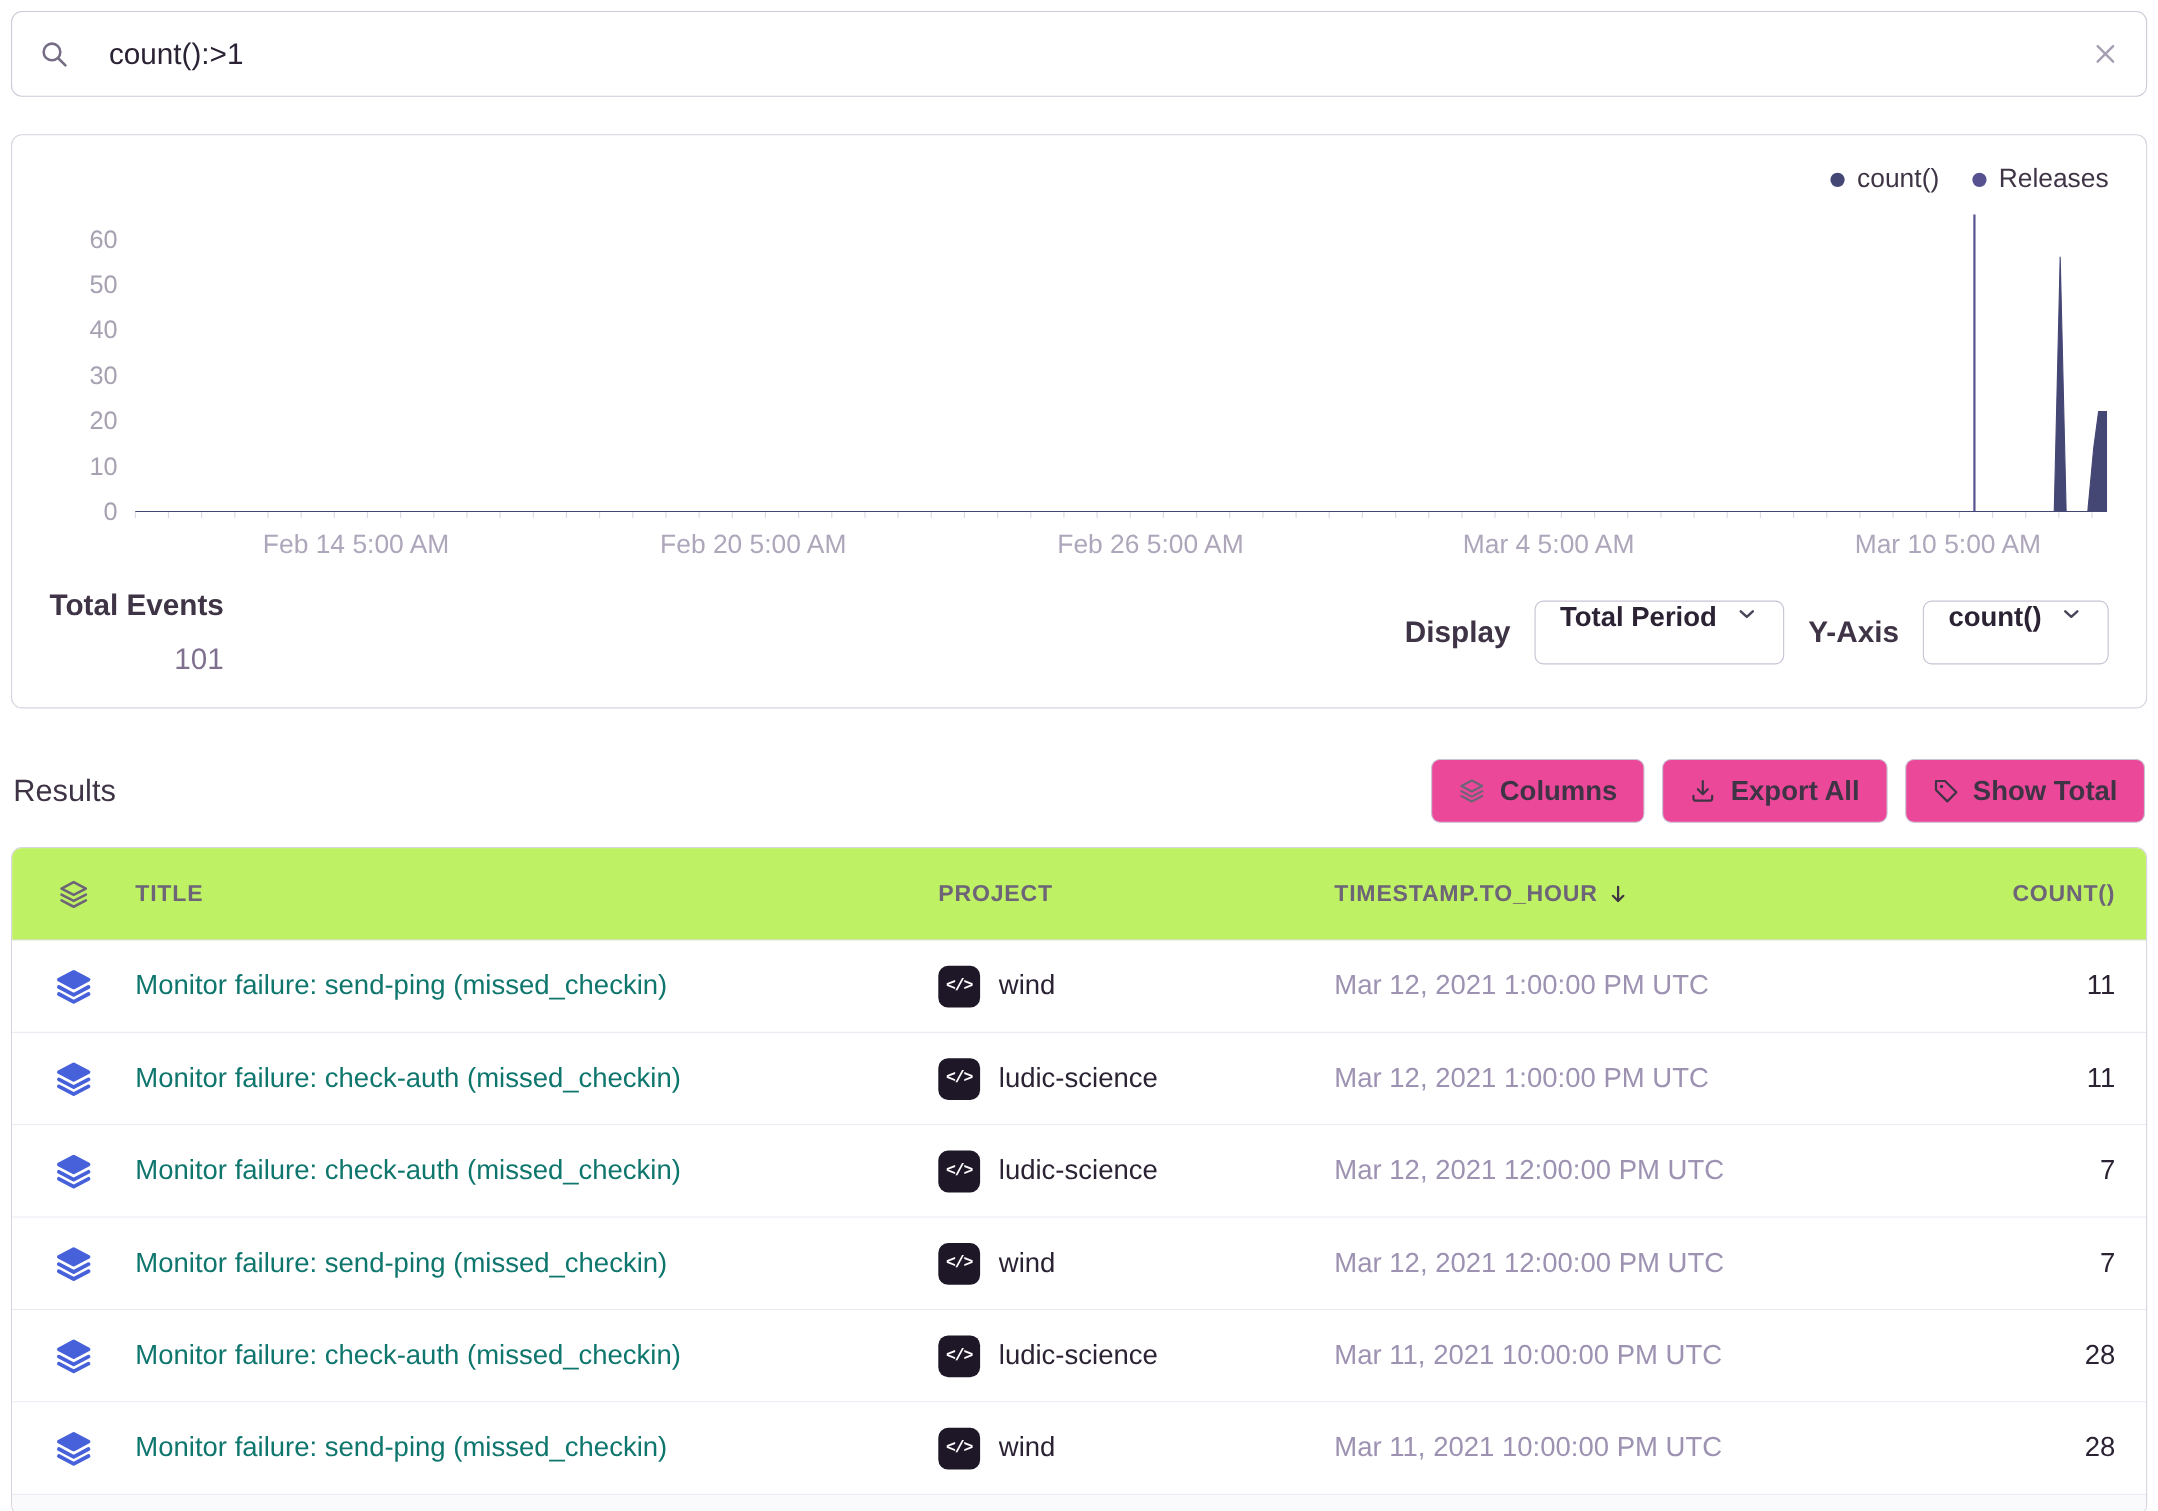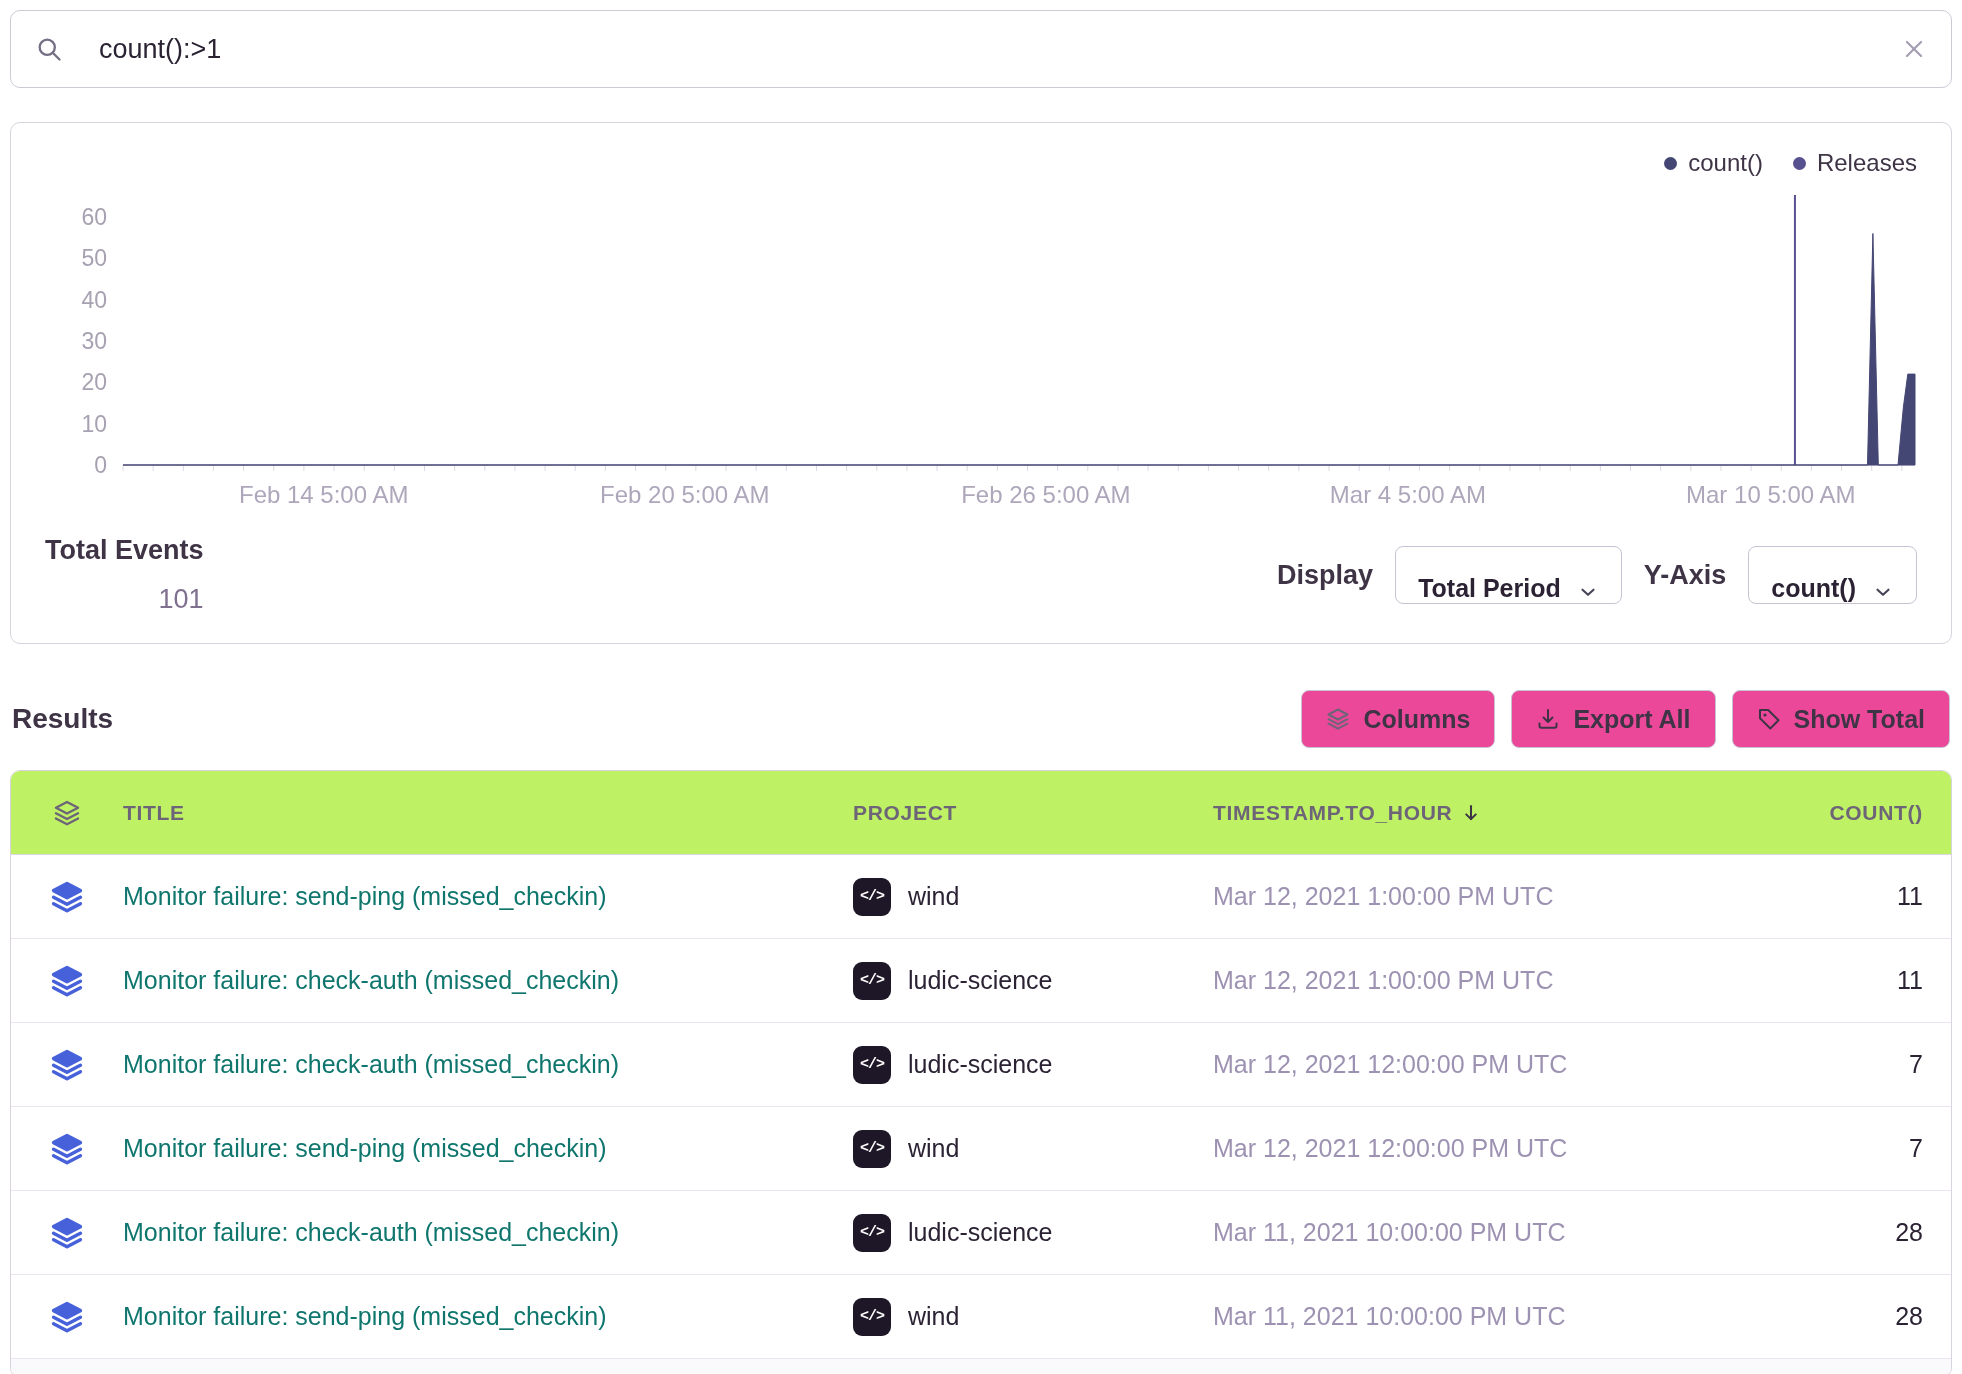--- a/index.html
+++ b/index.html
@@ -41,33 +41,33 @@
   .chart-footer {
     display:flex; justify-content:space-between; align-items:center;
     padding:20px 6px 28px 6px;
   }
   .total-events { display:flex; align-items:flex-end; gap:18px; font-size:27px;flex-direction:column; }
   .te-label { font-weight:700; color:#3e3446; }
   .te-value { color:#80708f; }
   .footer-controls { display:flex; align-items:center; gap:22px; }
   .ctrl-label { font-size:27px; font-weight:700; color:#3e3446; }
   .dropdown {
-    display:flex; align-items:flex-end; gap:16px;
+    display:flex; align-items:flex-start; gap:16px;
     height:58px; padding:0 22px;
     background:#fff; border:1px solid #c9c2d3; border-radius:8px;
     font-size:25px; font-weight:600; color:#2b2233;
     font-family:inherit; cursor:pointer;
   }
 
   
   .results-header {
     display:flex; justify-content:space-between; align-items:center;
     margin:46px 2px 22px 2px;
   }
-  .results-title { font-size:28px; font-weight:700; color:#3e3446; }
+  .results-title { font-size:28px; font-weight:400; color:#3e3446; }
   .results-actions { display:flex; gap:16px; }
   .action-btn {
     display:flex; align-items:center; gap:13px;
     height:58px; padding:0 24px;
     background:#ec4899; border:1px solid #c9c2d3; border-radius:8px;
     font-size:25px; font-weight:600; color:#3e3446;
     font-family:inherit; cursor:pointer;
   }
 
   

